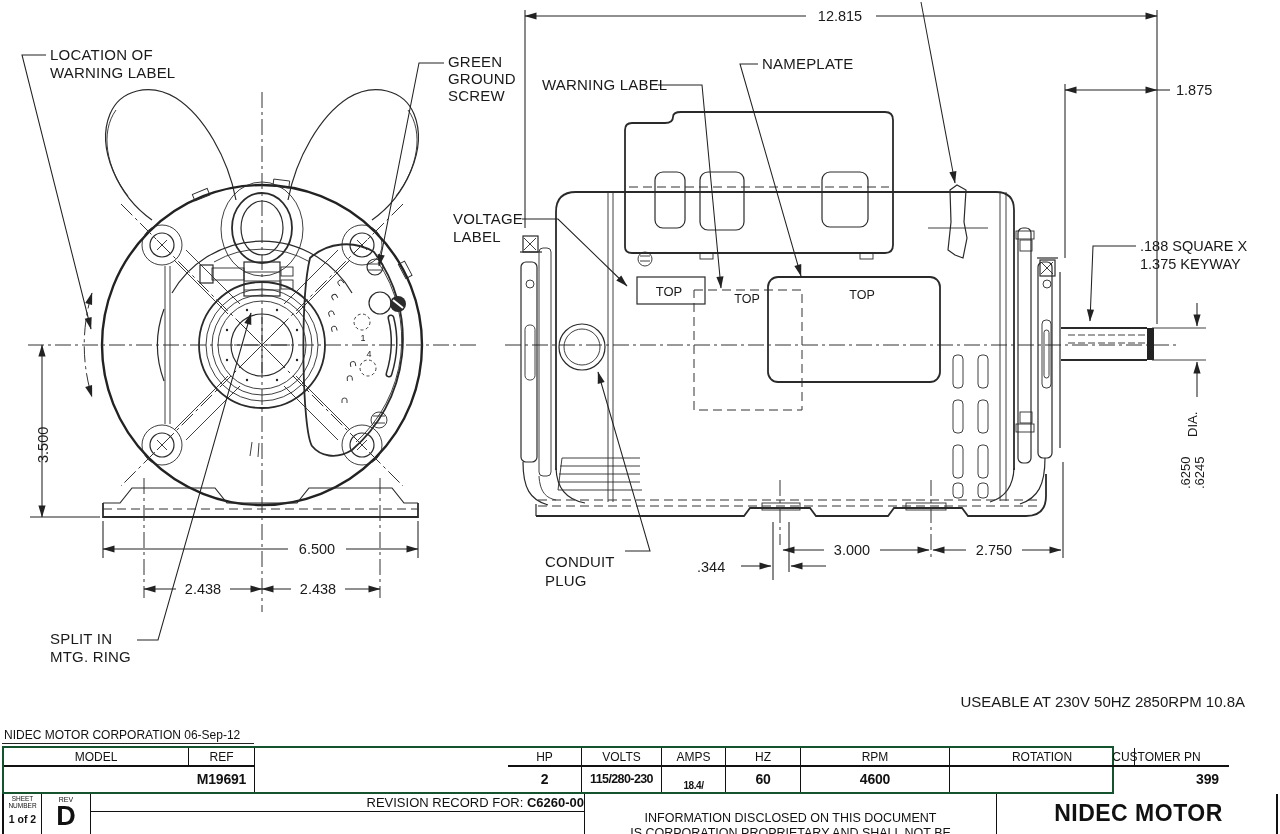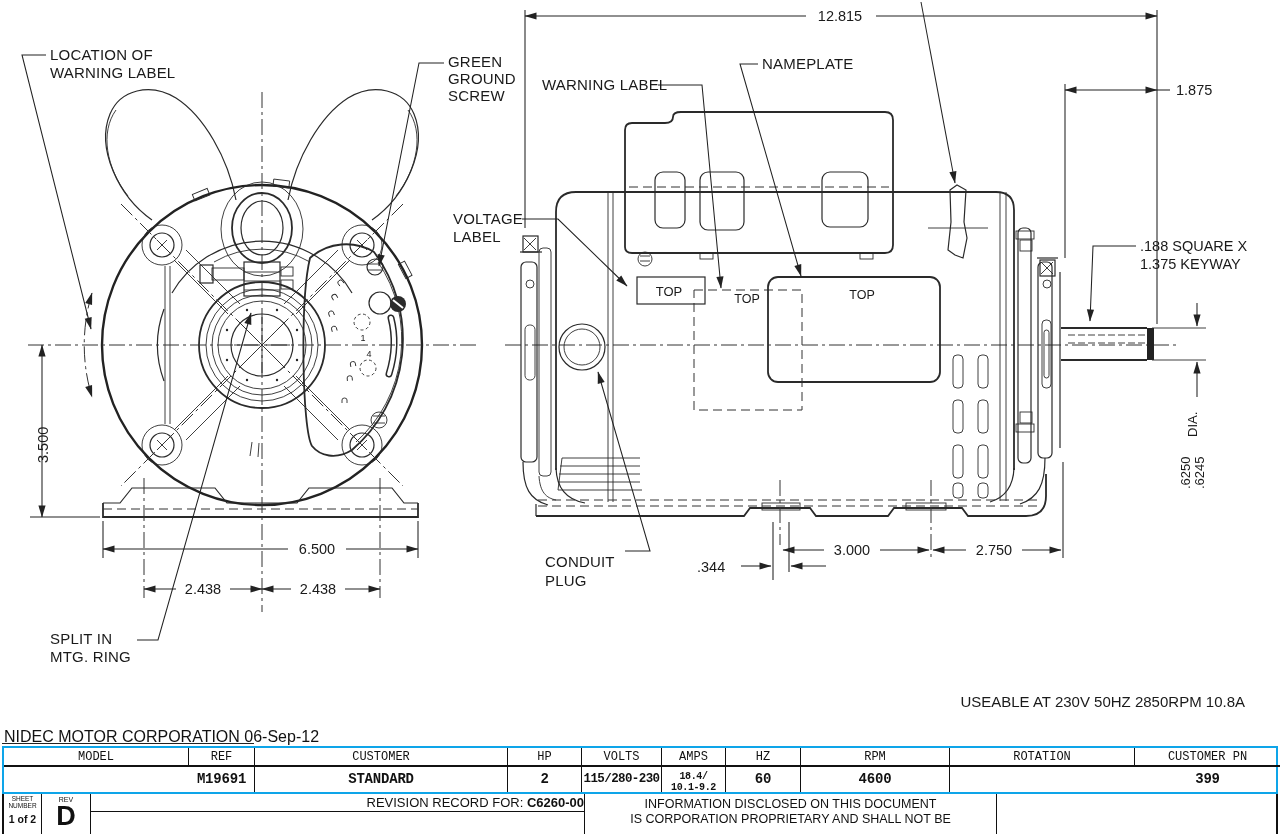--- a/index.html
+++ b/index.html
@@ -16,38 +16,38 @@
   .cl  { fill:none; stroke:#333; stroke-width:1; stroke-dasharray:16 4 3 4; }
   .hid { fill:none; stroke:#333; stroke-width:1; stroke-dasharray:9 5; }
   .dim { fill:none; stroke:#222; stroke-width:1.05; }
   .lbl { font-size:15px; letter-spacing:0.2px; }
   .dt  { font-size:14.5px; }
   .sm  { font-size:9px; }
   .wpatch { fill:#fff; stroke:none; }
 
   
   .abs { position:absolute; }
-  .company { left:4px; top:728px; font-size:16px; white-space:nowrap; }
+  .company { left:4px; top:728px; font-size:12px; white-space:nowrap; }
   .companyline { left:2px; top:743px; width:252px; height:0; border-top:1.2px solid #222; }
-  .tbl { left:2px; top:746px; width:1276px; height:48px; border:2px solid #0ea5e9; box-sizing:border-box;font-family:Liberation Mono, monospace; }
+  .tbl { left:2px; top:746px; width:1112px; height:48px; border:2px solid #14532d; box-sizing:border-box; }
   .hcell, .vcell { position:absolute; box-sizing:border-box; text-align:center; border-right:1.4px solid #111; overflow:hidden; }
   .hcell { top:0; height:19px; font-size:12px; line-height:18px; border-bottom:2.2px solid #111; }
   .vcell { top:19px; height:25px; font-size:14px; font-weight:bold; line-height:24px; letter-spacing:-0.2px; }
   .vcell.tight { font-size:12.5px; letter-spacing:-0.6px; }
-  .vcell.two { font-size:10px; line-height:11px; padding-top:4px; letter-spacing:-0.4px; }
+  .vcell.two { font-size:10px; line-height:11px; padding-top:13px; letter-spacing:-0.4px; }
   .bsec { left:2px; top:794px; width:1276px; height:40px; border-left:2px solid #111; border-right:2px solid #111; box-sizing:border-box; }
   .bbox { position:absolute; top:0; height:40px; box-sizing:border-box; border-right:1.6px solid #111; }
   .sheetlbl { font-size:6.5px; line-height:6.5px; text-align:center; padding-top:2px; }
   .sheetval { font-size:10.5px; font-weight:bold; text-align:center; margin-top:4px; }
   .revlbl { font-size:7px; text-align:center; padding-top:2px; }
   .revval { font-size:27px; font-weight:bold; text-align:center; line-height:27px; }
   .revtitle { height:17px; border-bottom:1.5px solid #111; text-align:right; font-size:13px; line-height:17px; }
   .revtitle b { font-size:13px; }
   .reventry { height:14px; border-bottom:1.5px solid #111; font-size:9.5px; font-weight:bold; line-height:14px; padding-left:4px; text-align:left; }
-  .prop { font-size:12.5px; text-align:center; padding-top:3px; line-height:15px; }
+  .prop { font-size:12.5px; text-align:center; padding-top:17px; line-height:15px; }
   .brand { font-size:23px; font-weight:bold; text-align:center; line-height:38px; letter-spacing:0.5px; }
 </style>
 </head>
 <body>
 
 <div id="sheet">
 
 <svg width="1280" height="728" viewBox="0 0 1280 728">
   <defs>
     <marker id="mE" markerUnits="userSpaceOnUse" markerWidth="14" markerHeight="10" refX="12.5" refY="5" orient="auto">
@@ -359,31 +359,29 @@
 
   <text x="1245" y="707" text-anchor="end" font-size="15">USEABLE AT 230V 50HZ 2850RPM 10.8A</text>
 </svg>
 
 <div class="abs company">NIDEC MOTOR CORPORATION 06-Sep-12</div>
 <div class="abs companyline"></div>
 
 <div class="abs tbl">
   <div class="hcell" style="left:0;width:185px">MODEL</div>
   <div class="hcell" style="left:185px;width:66px">REF</div>
-  <div class="hcell" style="left:251px;width:253px">CUSTOMER</div>
   <div class="hcell" style="left:504px;width:74px">HP</div>
   <div class="hcell" style="left:578px;width:80px">VOLTS</div>
   <div class="hcell" style="left:658px;width:64px">AMPS</div>
   <div class="hcell" style="left:722px;width:75px">HZ</div>
   <div class="hcell" style="left:797px;width:149px">RPM</div>
   <div class="hcell" style="left:946px;width:185px">ROTATION</div>
-  <div class="hcell" style="left:1131px;width:145px;border-right:none">CUSTOMER PN</div>
+  <div class="hcell" style="left:1080px;width:145px;border-right:none">CUSTOMER PN</div>
 
   <div class="vcell" style="left:185px;width:66px">M19691</div>
-  <div class="vcell" style="left:251px;width:253px">STANDARD</div>
   <div class="vcell" style="left:504px;width:74px">2</div>
   <div class="vcell tight" style="left:578px;width:80px">115/280-230</div>
   <div class="vcell two" style="left:658px;width:64px">
     <div>18.4/</div>
     <div>10.1-9.2</div>
   </div>
   <div class="vcell" style="left:722px;width:75px">60</div>
   <div class="vcell" style="left:797px;width:149px">4600</div>
   <div class="vcell" style="left:1131px;width:145px;border-right:none">399</div>
 </div>
@@ -401,15 +399,16 @@
   <div class="bbox" style="left:87px;width:494px">
     <div class="revtitle">
       <span>REVISION RECORD FOR:</span>
       <b>C6260-00</b>
     </div>
   </div>
   <div class="bbox prop" style="left:581px;width:412px">
     <div>INFORMATION DISCLOSED ON THIS DOCUMENT</div>
     <div>IS CORPORATION PROPRIETARY AND SHALL NOT BE</div>
   </div>
+  <div class="bbox brand" style="left:993px;width:283px;border-right:none">NIDEC MOTOR</div>
 </div>
 
 </div>
 
 </body></html>

